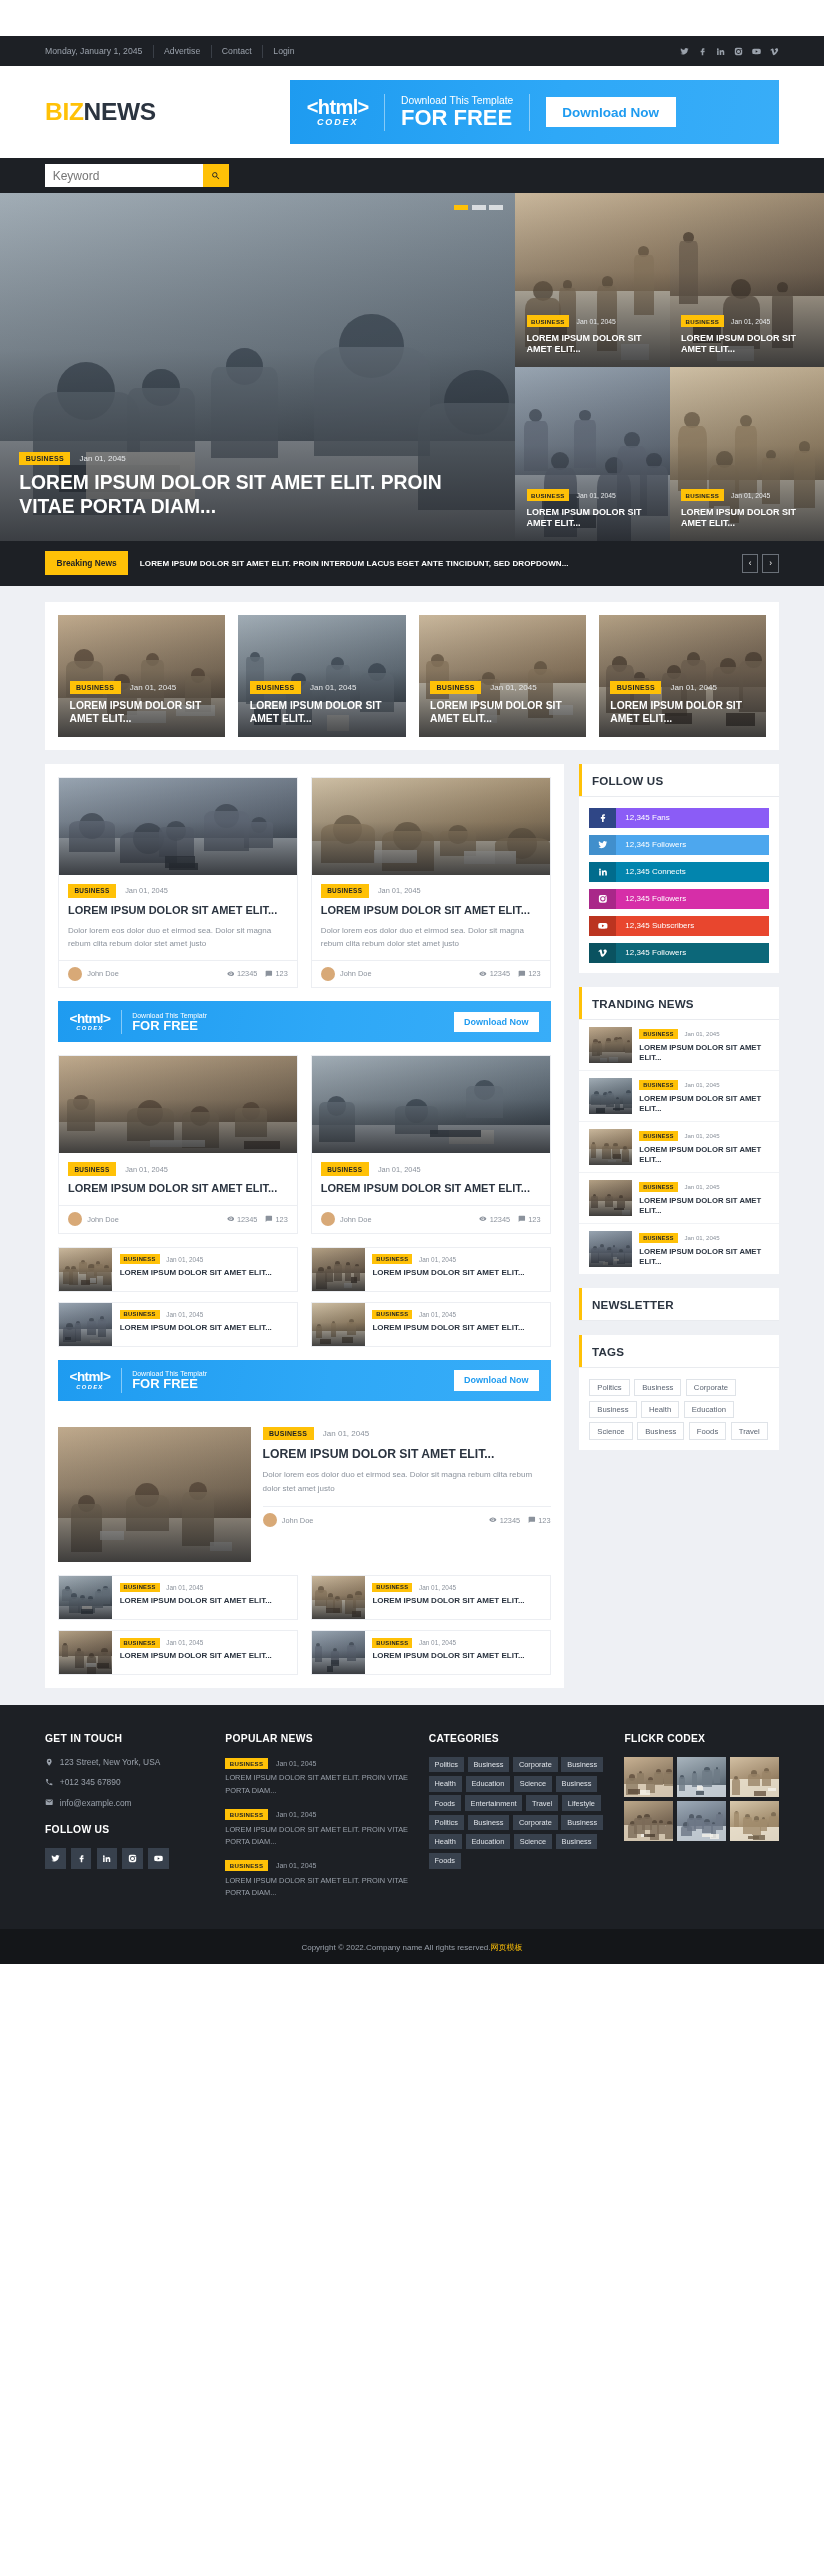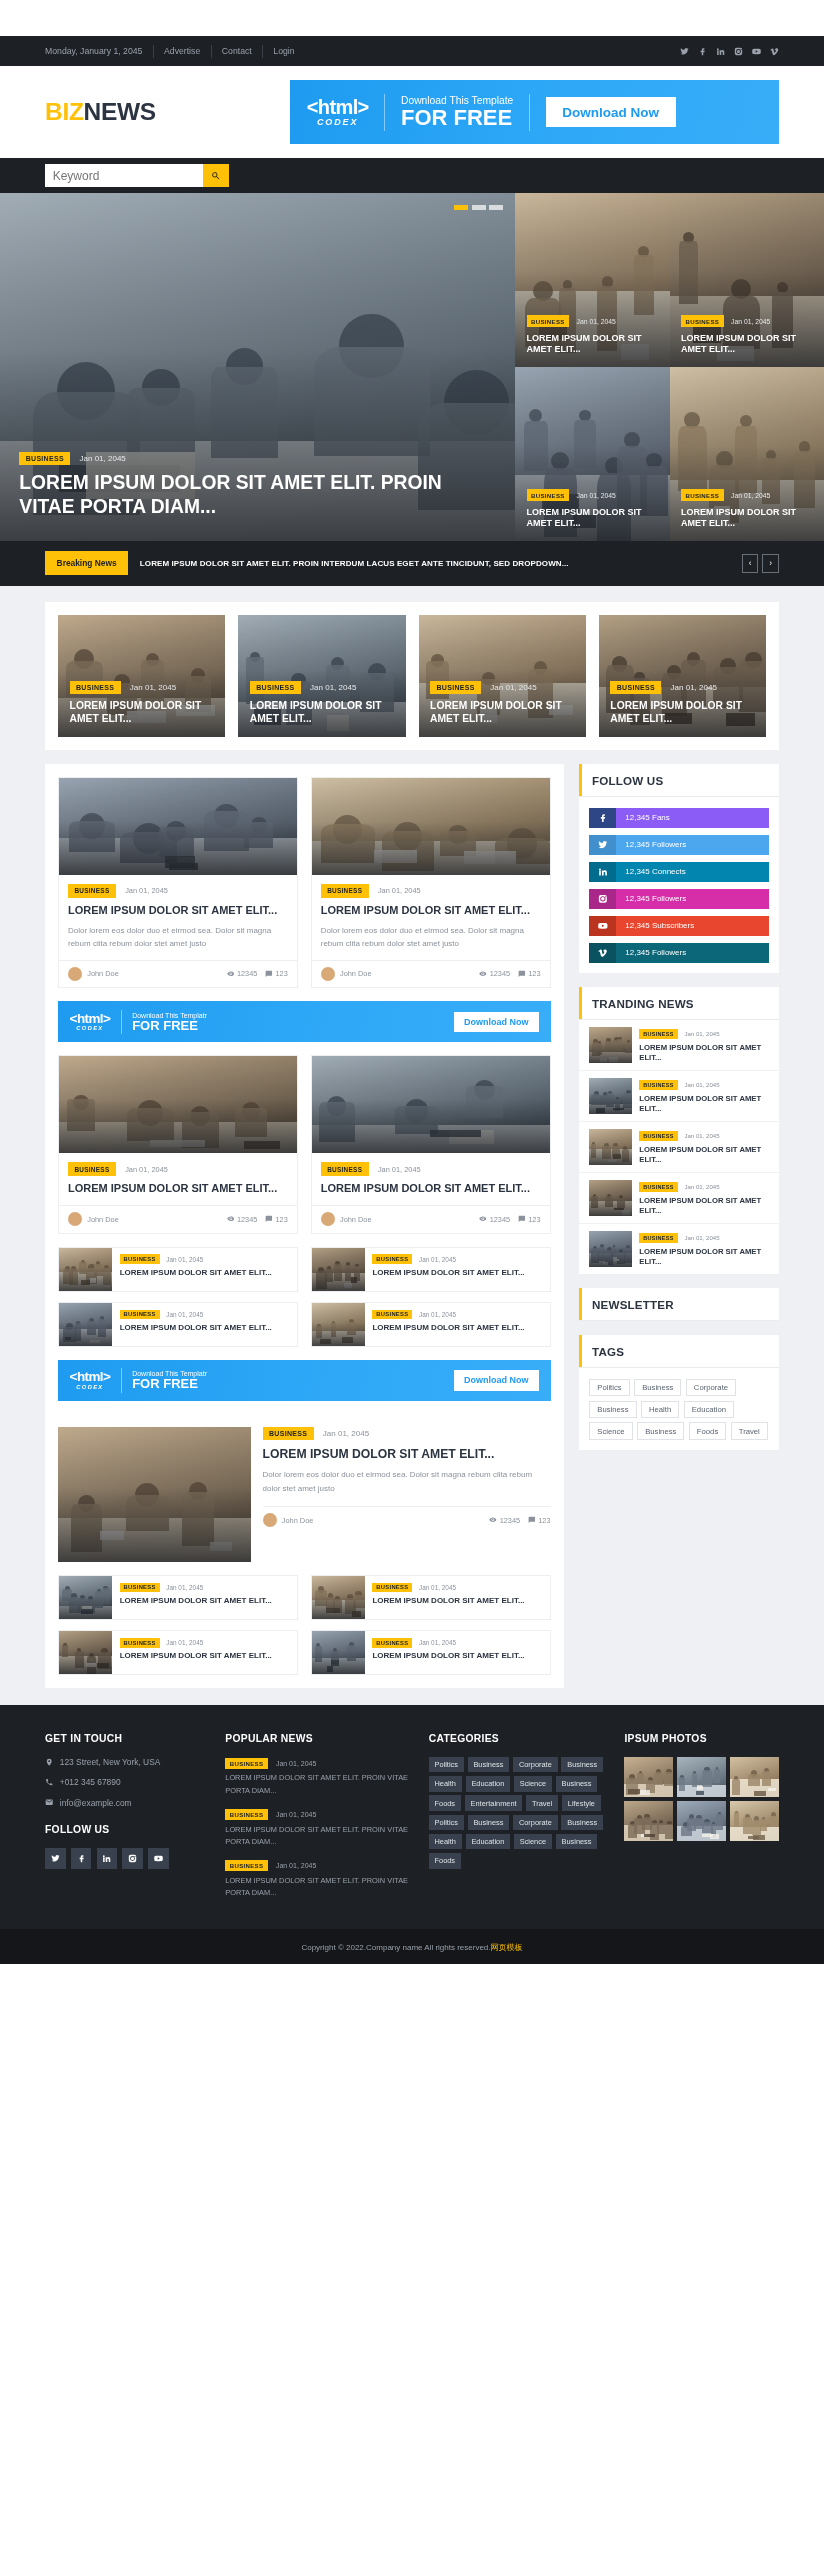--- a/index.html
+++ b/index.html
@@ -1256,21 +1256,21 @@
           <a href="#">Business</a>
           <a href="#">Health</a>
           <a href="#">Education</a>
           <a href="#">Science</a>
           <a href="#">Business</a>
           <a href="#">Foods</a>
         </div>
     </div>
 
     <div>
-      <h4>IPSUM PHOTOS</h4>
+      <h4>FLICKR CODEX</h4>
       <div class="flickr" id="flickrbox">
           <div class="fimg">
             <div class="pimg" style="background: linear-gradient(160deg, rgb(201, 178, 147), rgb(140, 122, 99) 60%, rgb(91, 74, 57));">
               <i style="left: 0px; right: 0px; bottom: 0px; height: 33.195%; background: rgb(228, 215, 194); opacity: 0.85;"></i>
               <i style="width: 13.1809%; aspect-ratio: 1 / 1; border-radius: 50%; left: 8.90374%; top: 43.5323%; background: rgb(91, 74, 57); opacity: 0.75;"></i>
               <i style="width: 23.9653%; height: 40.9679%; left: 3.63139%; top: 53.5977%; border-radius: 23.9653% 23.9653% 0px 0px; background: rgb(140, 122, 99); opacity: 0.8;"></i>
               <i style="width: 7.34344%; aspect-ratio: 1 / 1; border-radius: 50%; left: 29.0434%; top: 34.8013%; background: rgb(91, 74, 57); opacity: 0.75;"></i>
               <i style="width: 13.3517%; height: 26.7147%; left: 26.1061%; top: 40.409%; border-radius: 13.3517% 13.3517% 0px 0px; background: rgb(140, 122, 99); opacity: 0.8;"></i>
               <i style="width: 10.6002%; aspect-ratio: 1 / 1; border-radius: 50%; left: 48.4793%; top: 50.7617%; background: rgb(91, 74, 57); opacity: 0.75;"></i>
               <i style="width: 19.2731%; height: 30.766%; left: 44.2392%; top: 58.8564%; border-radius: 19.2731% 19.2731% 0px 0px; background: rgb(140, 122, 99); opacity: 0.8;"></i>

